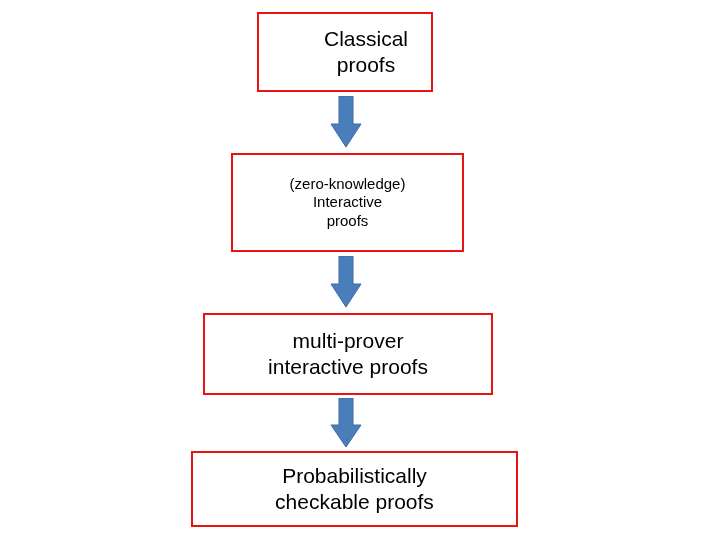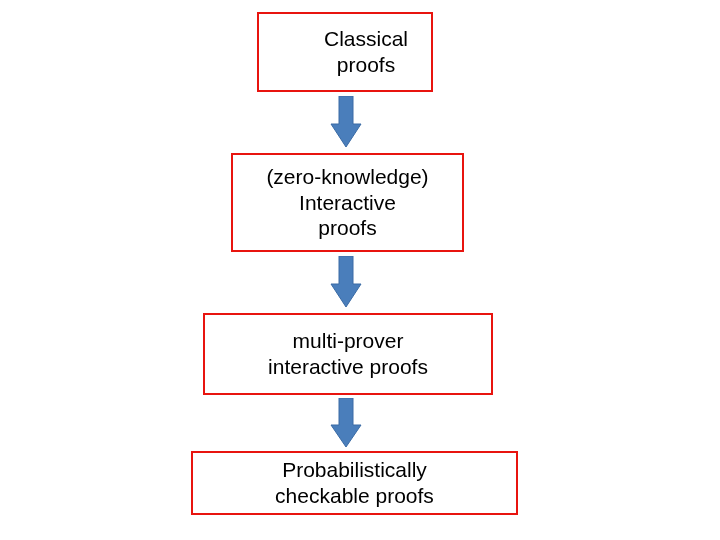--- a/index.html
+++ b/index.html
@@ -50,21 +50,21 @@
     <span class="node-text">Classical
 proofs</span>
   </div>
 
   <div class="arrow" style="left:330px; top:96px; width:32px; height:52px;">
     <svg width="32" height="52" viewBox="0 0 32 52" xmlns="http://www.w3.org/2000/svg">
       <polygon points="9,0 23,0 23,28 31,28 16,51 1,28 9,28" fill="#4a7ebb" stroke="#3a6ba5" stroke-width="1"></polygon>
     </svg>
   </div>
 
-  <div class="node" style="left:231px; top:153px; width:233px; height:99px; font-size:21px;">
+  <div class="node" style="left:231px; top:153px; width:233px; height:99px; font-size:15px;">
     <span class="node-text">(zero-knowledge)
 Interactive
 proofs</span>
   </div>
 
   <div class="arrow" style="left:330px; top:256px; width:32px; height:52px;">
     <svg width="32" height="52" viewBox="0 0 32 52" xmlns="http://www.w3.org/2000/svg">
       <polygon points="9,0 23,0 23,28 31,28 16,51 1,28 9,28" fill="#4a7ebb" stroke="#3a6ba5" stroke-width="1"></polygon>
     </svg>
   </div>
@@ -73,18 +73,18 @@
     <span class="node-text">multi-prover
 interactive proofs</span>
   </div>
 
   <div class="arrow" style="left:330px; top:398px; width:32px; height:50px;">
     <svg width="32" height="50" viewBox="0 0 32 50" xmlns="http://www.w3.org/2000/svg">
       <polygon points="9,0 23,0 23,27 31,27 16,49 1,27 9,27" fill="#4a7ebb" stroke="#3a6ba5" stroke-width="1"></polygon>
     </svg>
   </div>
 
-  <div class="node" style="left:191px; top:451px; width:327px; height:64px; font-size:21px;">
+  <div class="node" style="left:191px; top:451px; width:327px; height:76px; font-size:21px;">
     <span class="node-text">Probabilistically
 checkable proofs</span>
   </div>
 
 </div>
 
 </body></html>

